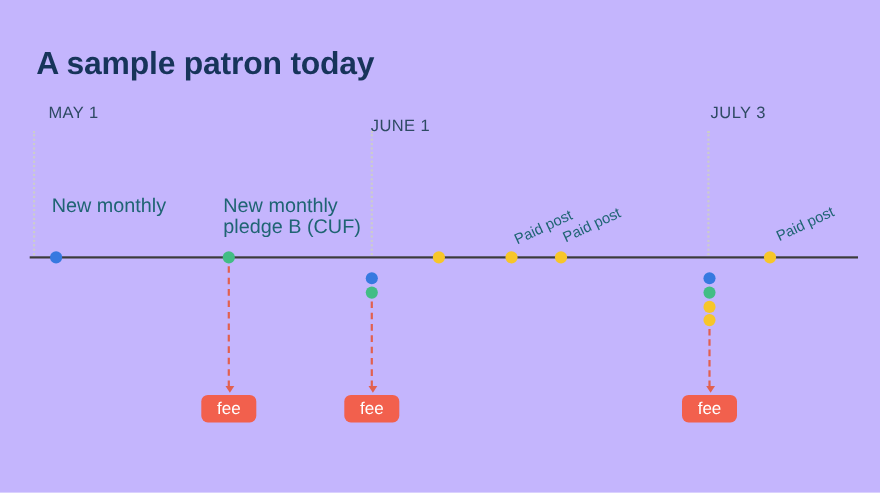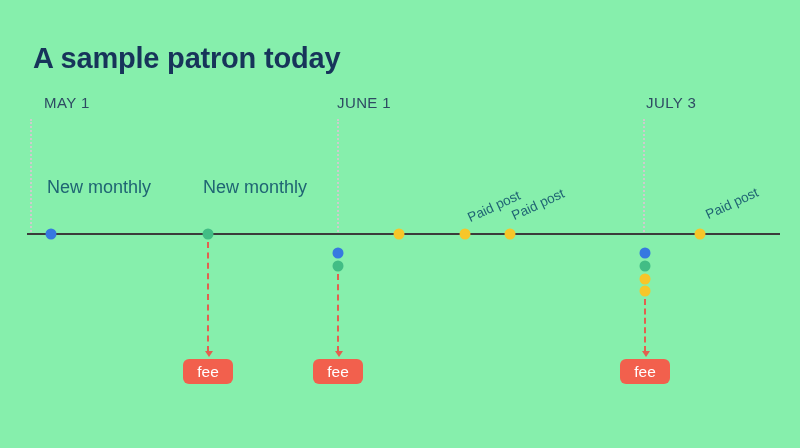--- a/index.html
+++ b/index.html
@@ -1,17 +1,17 @@
 <!DOCTYPE html>
 <html><head>
 <meta charset="utf-8">
 <style>
   html,body { margin:0; padding:0; background:#fff; }
   #canvas {
-    position:relative; width:800px; height:448px; background:#86efac;
+    position:relative; width:800px; height:448px; background:#c4b5fd;
     font-family:"Liberation Sans","DejaVu Sans",sans-serif;
     overflow:hidden;
   }
   .title {
     position:absolute; left:33px; top:42px;
     font-size:29px; font-weight:bold; letter-spacing:-0.2px;
   }
   .month-label {
     position:absolute; font-size:15px; font-weight:500; letter-spacing:0.4px;
   }
@@ -47,34 +47,35 @@
   }
 </style>
 </head>
 <body>
 
 <div id="canvas">
 
   <div class="title" style="color: rgb(23, 52, 90);">A sample patron today</div>
 
   <div class="month-label" style="left: 44px; top: 94px; color: rgb(46, 74, 99); text-align: center;">MAY 1</div>
-  <div class="month-label" style="left: 337px; top: 94px; color: rgb(46, 74, 99);">JUNE 1</div>
+  <div class="month-label" style="left: 337px; top: 106px; color: rgb(46, 74, 99);">JUNE 1</div>
   <div class="month-label" style="left: 646px; top: 94px; color: rgb(46, 74, 99);">JULY 3</div>
 
   <div class="guide" style="left:30px;"></div>
   <div class="guide" style="left:337px;"></div>
   <div class="guide" style="left:643px;"></div>
 
   <div class="axis" style="background-color: rgb(59, 59, 59);"></div>
 
   <div class="evt-label" style="left: 47px; top: 178px; color: rgb(31, 100, 115);">
     <span>New monthly</span>
   </div>
   <div class="evt-label" style="left: 203px; top: 178px; color: rgb(31, 100, 115);">
     <span>New monthly</span>
+    <span>pledge B (CUF)</span>
   </div>
   <div class="evt-label" style="left: 392px; top: 178px; color: rgb(31, 100, 115);">
   </div>
 
   <div class="paid" style="left: 472px; top: 210px; color: rgb(31, 100, 115);">Paid post</div>
   <div class="paid" style="left: 516px; top: 208px; color: rgb(31, 100, 115);">Paid post</div>
   <div class="paid" style="left: 710px; top: 207px; color: rgb(31, 100, 115);">Paid post</div>
 
   <div class="dot" style="left: 51px; top: 234px; background-color: rgb(54, 121, 224);"></div>
   <div class="dot" style="left: 208px; top: 234px; background-color: rgb(66, 189, 133);"></div>

